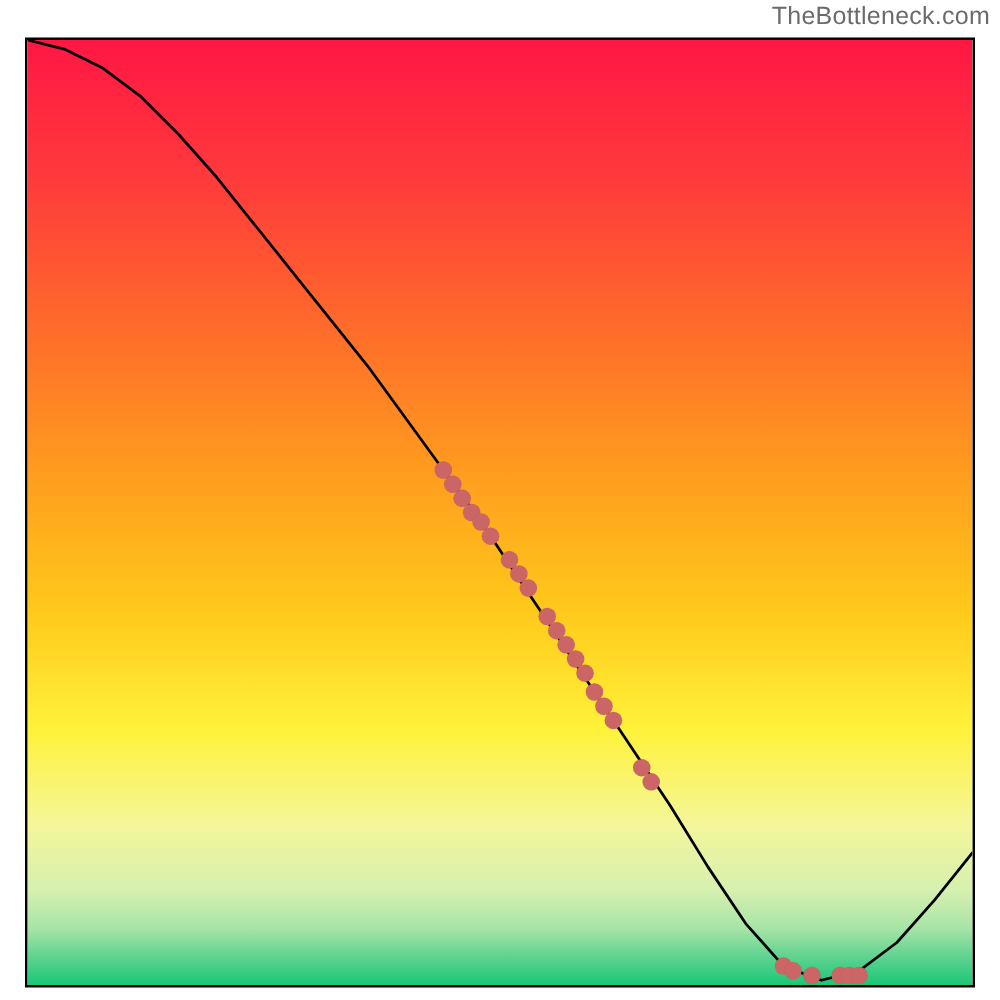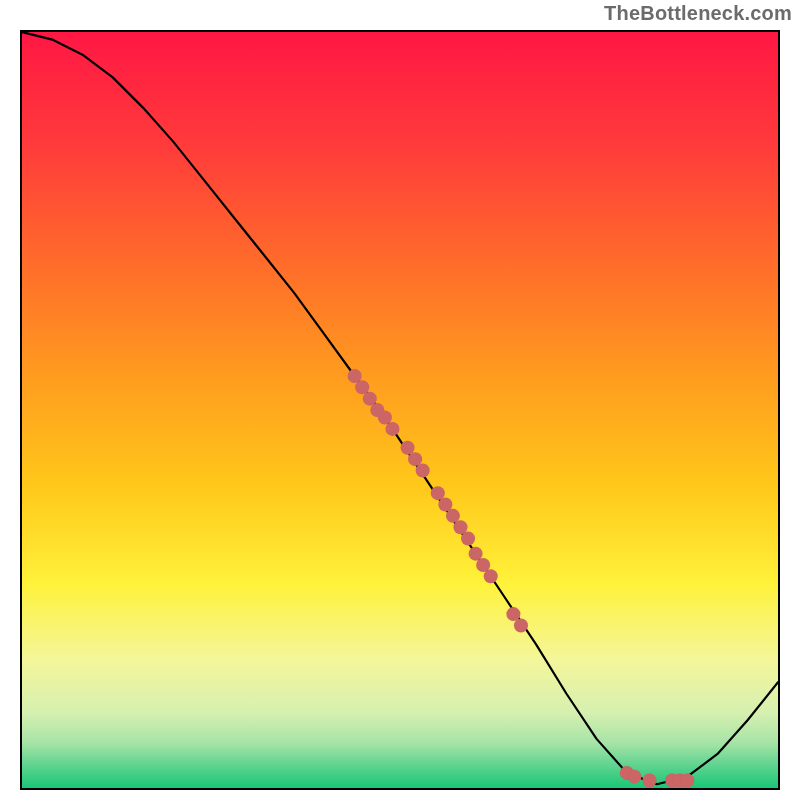--- a/index.html
+++ b/index.html
@@ -14,21 +14,21 @@
   .stage {
     position: relative;
     width: 800px;
     height: 800px;
   }
   .watermark {
     position: absolute;
     top: 2px;
     right: 8px;
     font-size: 20px;
-    font-weight: 700;
+    font-weight: 400;
     color: #6b6b6b;
     letter-spacing: 0.2px;
     z-index: 10;
     user-select: none;
   }
   .plot-frame {
     position: absolute;
     left: 20px;
     top: 30px;
     width: 760px;

